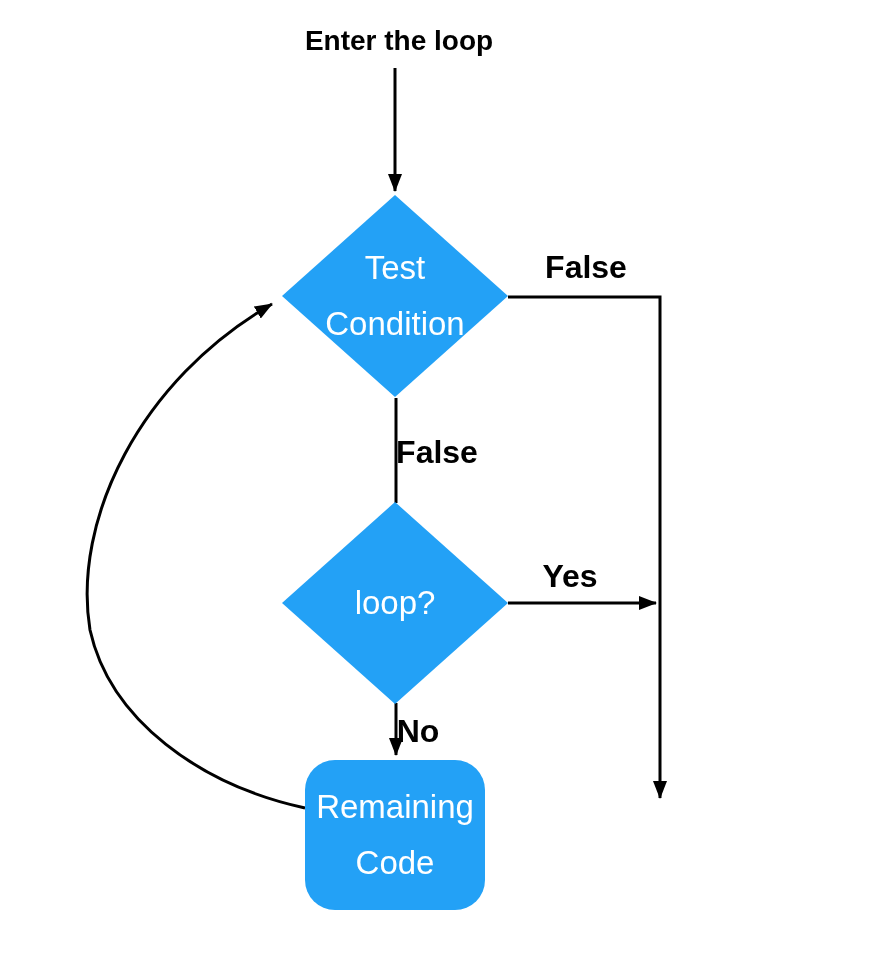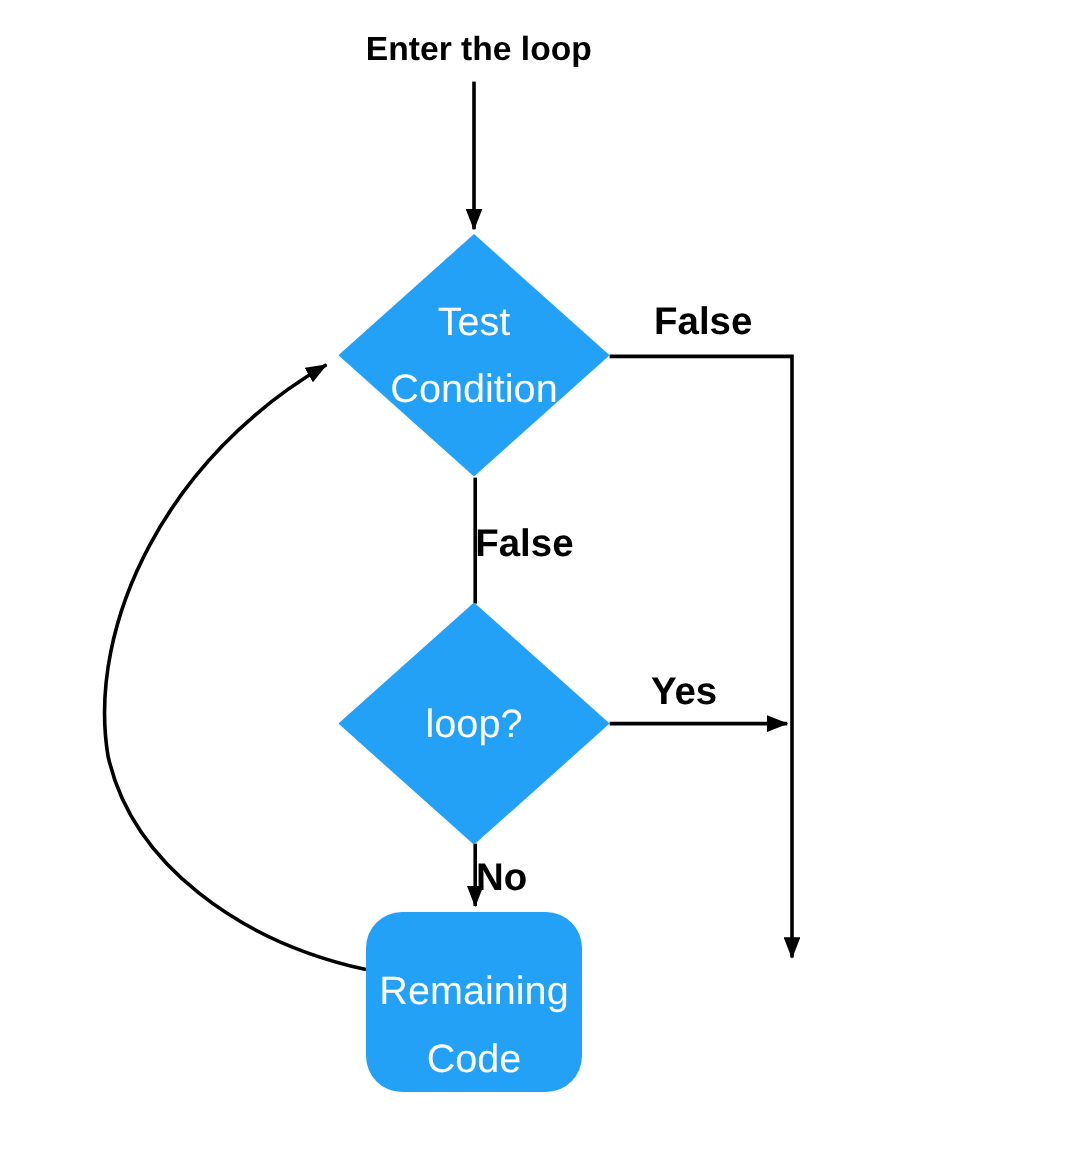--- a/index.html
+++ b/index.html
@@ -47,21 +47,20 @@
     font-size: 33px;
     line-height: 56px;
     font-weight: 400;
   }
   .node span { white-space: pre-line; }
   .diamond {
     clip-path: polygon(50% 0, 100% 50%, 50% 100%, 0 50%);
   }
   .rounded {
     border-radius: 30px;
-    align-items: flex-end;
   }
 </style>
 </head>
 <body>
 
 <div class="canvas">
 
   <svg class="lines" width="896" height="964" viewBox="0 0 896 964" xmlns="http://www.w3.org/2000/svg">
     <defs>
       <marker id="arw" markerUnits="userSpaceOnUse" markerWidth="18" markerHeight="14" viewBox="0 0 18 14" refX="17" refY="7" orient="auto">

